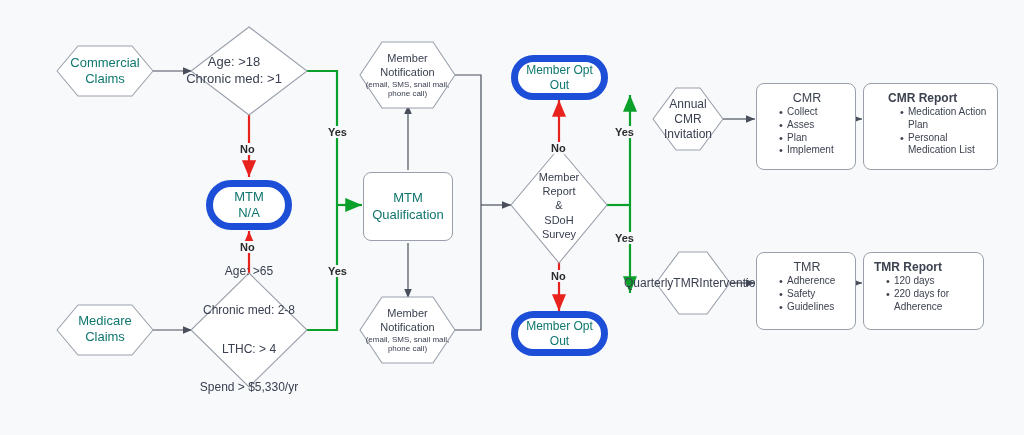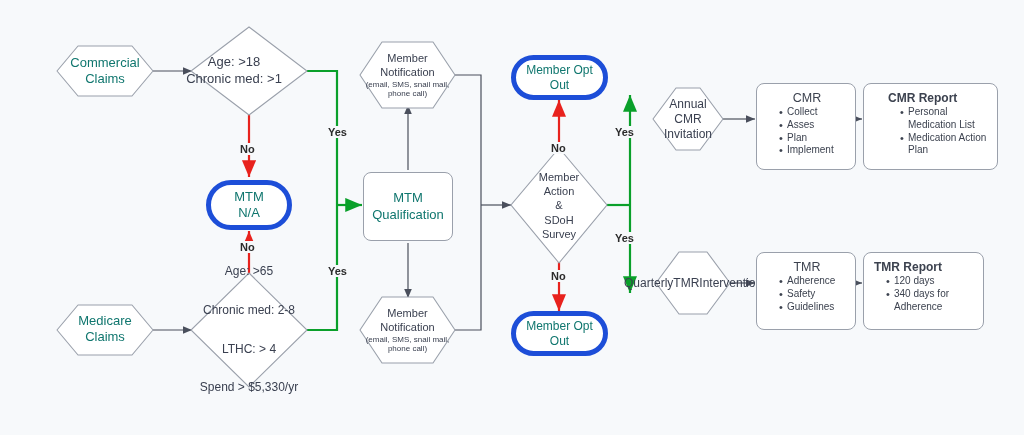--- a/index.html
+++ b/index.html
@@ -9,21 +9,21 @@
     font-family:"Liberation Sans", sans-serif;
     color:#3a4050;
     overflow:hidden;
   }
   #stage{position:relative;width:1024px;height:435px;}
   svg.layer{position:absolute;left:0;top:0;width:1024px;height:435px;}
 
   .node{position:absolute;box-sizing:border-box;display:flex;align-items:center;justify-content:center;
         text-align:center;line-height:1.25;color:#0f766e;}
   .shape-rect{background:#fff;border:1px solid #9aa0ab;border-radius:8px;}
-  .shape-stadium{background:#fff;border:5px solid #1d4ed8;border-radius:999px;}
+  .shape-stadium{background:#fff;border:7px solid #1d4ed8;border-radius:999px;}
   .hexwrap{position:absolute;}
   .hexwrap .htext{position:absolute;left:0;top:0;width:100%;height:100%;
         display:flex;align-items:center;justify-content:center;text-align:center;line-height:1.25;}
   .fs13{font-size:13px;}
   .fs12{font-size:12px;}
   .fs11{font-size:11px;}
   .diamond-text{position:absolute;left:0;top:0;width:100%;height:100%;
         display:flex;flex-direction:column;align-items:center;justify-content:center;text-align:center;}
   .diamond-text div{line-height:1.3;}
   .edge-label{position:absolute;font-size:11px;font-weight:bold;color:#2b2b2b;
@@ -167,21 +167,21 @@
       <div class="big">Member</div>
       <div style="display:flex;align-items:baseline;justify-content:center;gap:3px;">
         <span class="big">Notification</span>
       </div>
       <div class="small" style="width:92px;line-height:1.15;">(email, SMS, snail mail, phone call)</div>
     </div>
   </div>
 
   <div class="diamond-text fs11" style="position:absolute;left:511px;top:148px;width:96px;height:115px;">
     <div>Member</div>
-    <div>Action</div>
+    <div>Report</div>
     <div>&amp;</div>
     <div>SDoH</div>
     <div>Survey</div>
   </div>
 
   <div class="node shape-stadium fs12" style="left:511px;top:55px;width:97px;height:45px;">
     <span>Member Opt Out</span>
   </div>
 
   <div class="node shape-stadium fs12" style="left:511px;top:311px;width:97px;height:45px;">
@@ -210,39 +210,39 @@
       <li>Collect</li>
       <li>Asses</li>
       <li>Plan</li>
       <li>Implement</li>
     </ul>
   </div>
 
   <div class="shape-rect listbox" style="position:absolute;left:863px;top:83px;width:101px;height:72px;padding-left:24px;">
     <div class="ttl lefty">CMR Report</div>
     <ul>
+      <li>Medication Action Plan</li>
       <li>Personal Medication List</li>
-      <li>Medication Action Plan</li>
     </ul>
   </div>
 
   <div class="shape-rect listbox" style="position:absolute;left:756px;top:252px;width:80px;height:63px;">
     <div class="ttl">TMR</div>
     <ul>
       <li>Adherence</li>
       <li>Safety</li>
       <li>Guidelines</li>
     </ul>
   </div>
 
   <div class="shape-rect listbox" style="position:absolute;left:863px;top:252px;width:101px;height:63px;">
     <div class="ttl lefty">TMR Report</div>
     <ul>
       <li>120 days</li>
-      <li>340 days for Adherence</li>
+      <li>220 days for Adherence</li>
     </ul>
   </div>
 
   <div class="edge-label" style="left:238px;top:143px;">No</div>
   <div class="edge-label" style="left:238px;top:241px;">No</div>
   <div class="edge-label" style="left:326px;top:126px;">Yes</div>
   <div class="edge-label" style="left:326px;top:265px;">Yes</div>
   <div class="edge-label" style="left:549px;top:142px;">No</div>
   <div class="edge-label" style="left:549px;top:270px;">No</div>
   <div class="edge-label" style="left:613px;top:126px;">Yes</div>

